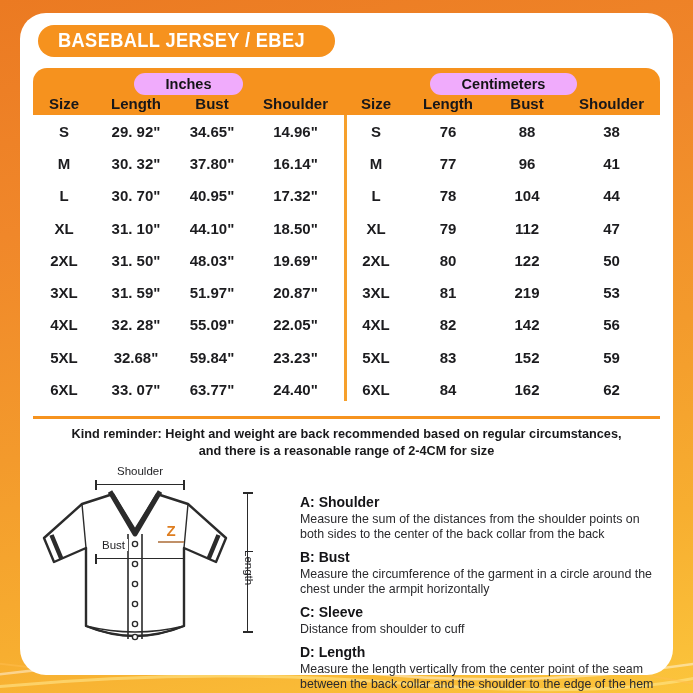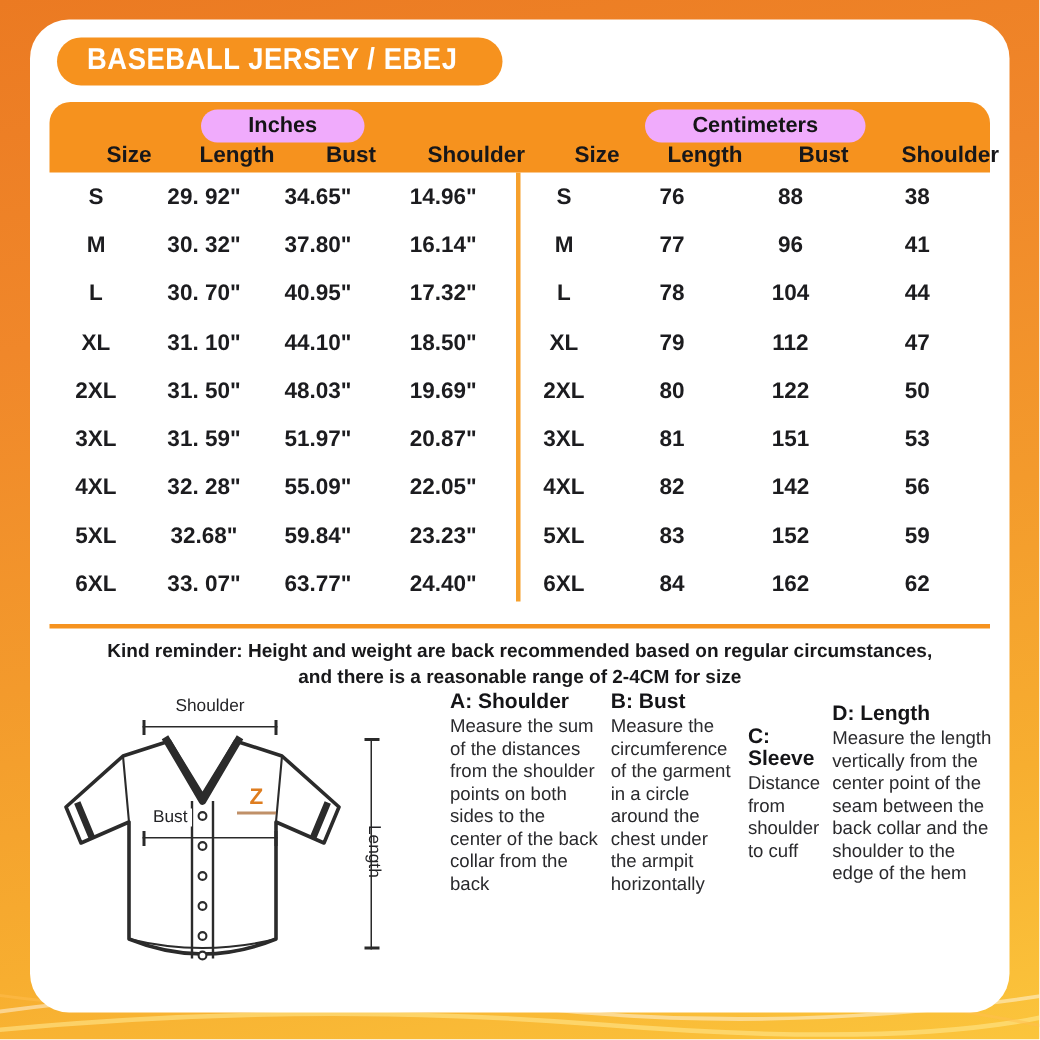--- a/index.html
+++ b/index.html
@@ -33,21 +33,21 @@
     position:absolute; left:13px; top:55px; width:627px; height:47px;
     background:#f6921e; border-radius:14px 14px 0 0;
   }
   .pill-row { position:absolute; left:0; top:5px; width:627px; height:22px; display:flex; }
   .pill-slot { display:flex; justify-content:center; }
   .pill-slot.l { width:311px; } .pill-slot.gap { width:3px; } .pill-slot.r { width:313px;text-align:right; }
   .unit-pill {
     background:#f0abfc; border-radius:12px; height:22px; padding:0 32px;
     display:flex; align-items:center; font-size:14.5px; font-weight:bold; color:#141416;
   }
-  .col-row { position:absolute; left:0; bottom:3px; width:557px; display:flex;margin-left:22px; }
+  .col-row { position:absolute; left:0; bottom:3px; width:557px; display:flex; }
   .col-row .half { display:grid; }
   .col-row .half.l { width:311px; grid-template-columns:62px 82px 70px 97px; }
   .col-row .half.r { width:313px; grid-template-columns:58px 86px 72px 97px; margin-left:3px; }
   .col-h { text-align:center; font-size:15px; font-weight:bold; color:#17171a; }
   
   .chart-body {
     position:absolute; left:13px; top:102px; width:627px; height:291px;
     display:flex;
   }
   .tbl { display:grid; grid-auto-rows:32.3px; }
@@ -77,22 +77,22 @@
   .vline::before,.vline::after { content:""; position:absolute; left:-5px; width:10px; height:1.6px; background:#2a2a2a; }
   .vline::before{ top:0; } .vline::after{ bottom:0; }
   .length-line { left:214px; top:27px; height:141px; }
   .length-label {
     position:absolute; left:222px; top:85px; font-size:11.5px; color:#232326;
     transform:rotate(90deg); transform-origin:left top;
   }
   .jersey-svg { position:absolute; left:5px; top:23px; }
   
   .descs {
-    position:absolute; left:280px; top:447px; width:362px;
-    display:flex; flex-direction:row; gap:8px;align-items:center;
+    position:absolute; left:280px; top:482px; width:362px;
+    display:flex; flex-direction:column; gap:8px;
   }
   .desc h4 { font-size:14px; font-weight:bold; color:#141417; line-height:15px; margin-bottom:2px; }
   .desc p { font-size:12.4px; color:#2a2a2d; line-height:15px; }
 </style>
 </head>
 <body>
 
 <div class="stage">
 
   <svg class="waves" viewBox="0 0 693 60" fill="none" xmlns="http://www.w3.org/2000/svg">
@@ -193,21 +193,21 @@
           <div class="cell">XL</div>
           <div class="cell">79</div>
           <div class="cell">112</div>
           <div class="cell">47</div>
           <div class="cell">2XL</div>
           <div class="cell">80</div>
           <div class="cell">122</div>
           <div class="cell">50</div>
           <div class="cell">3XL</div>
           <div class="cell">81</div>
-          <div class="cell">151</div>
+          <div class="cell">219</div>
           <div class="cell">53</div>
           <div class="cell">4XL</div>
           <div class="cell">82</div>
           <div class="cell">142</div>
           <div class="cell">56</div>
           <div class="cell">5XL</div>
           <div class="cell">83</div>
           <div class="cell">152</div>
           <div class="cell">59</div>
           <div class="cell">6XL</div>

